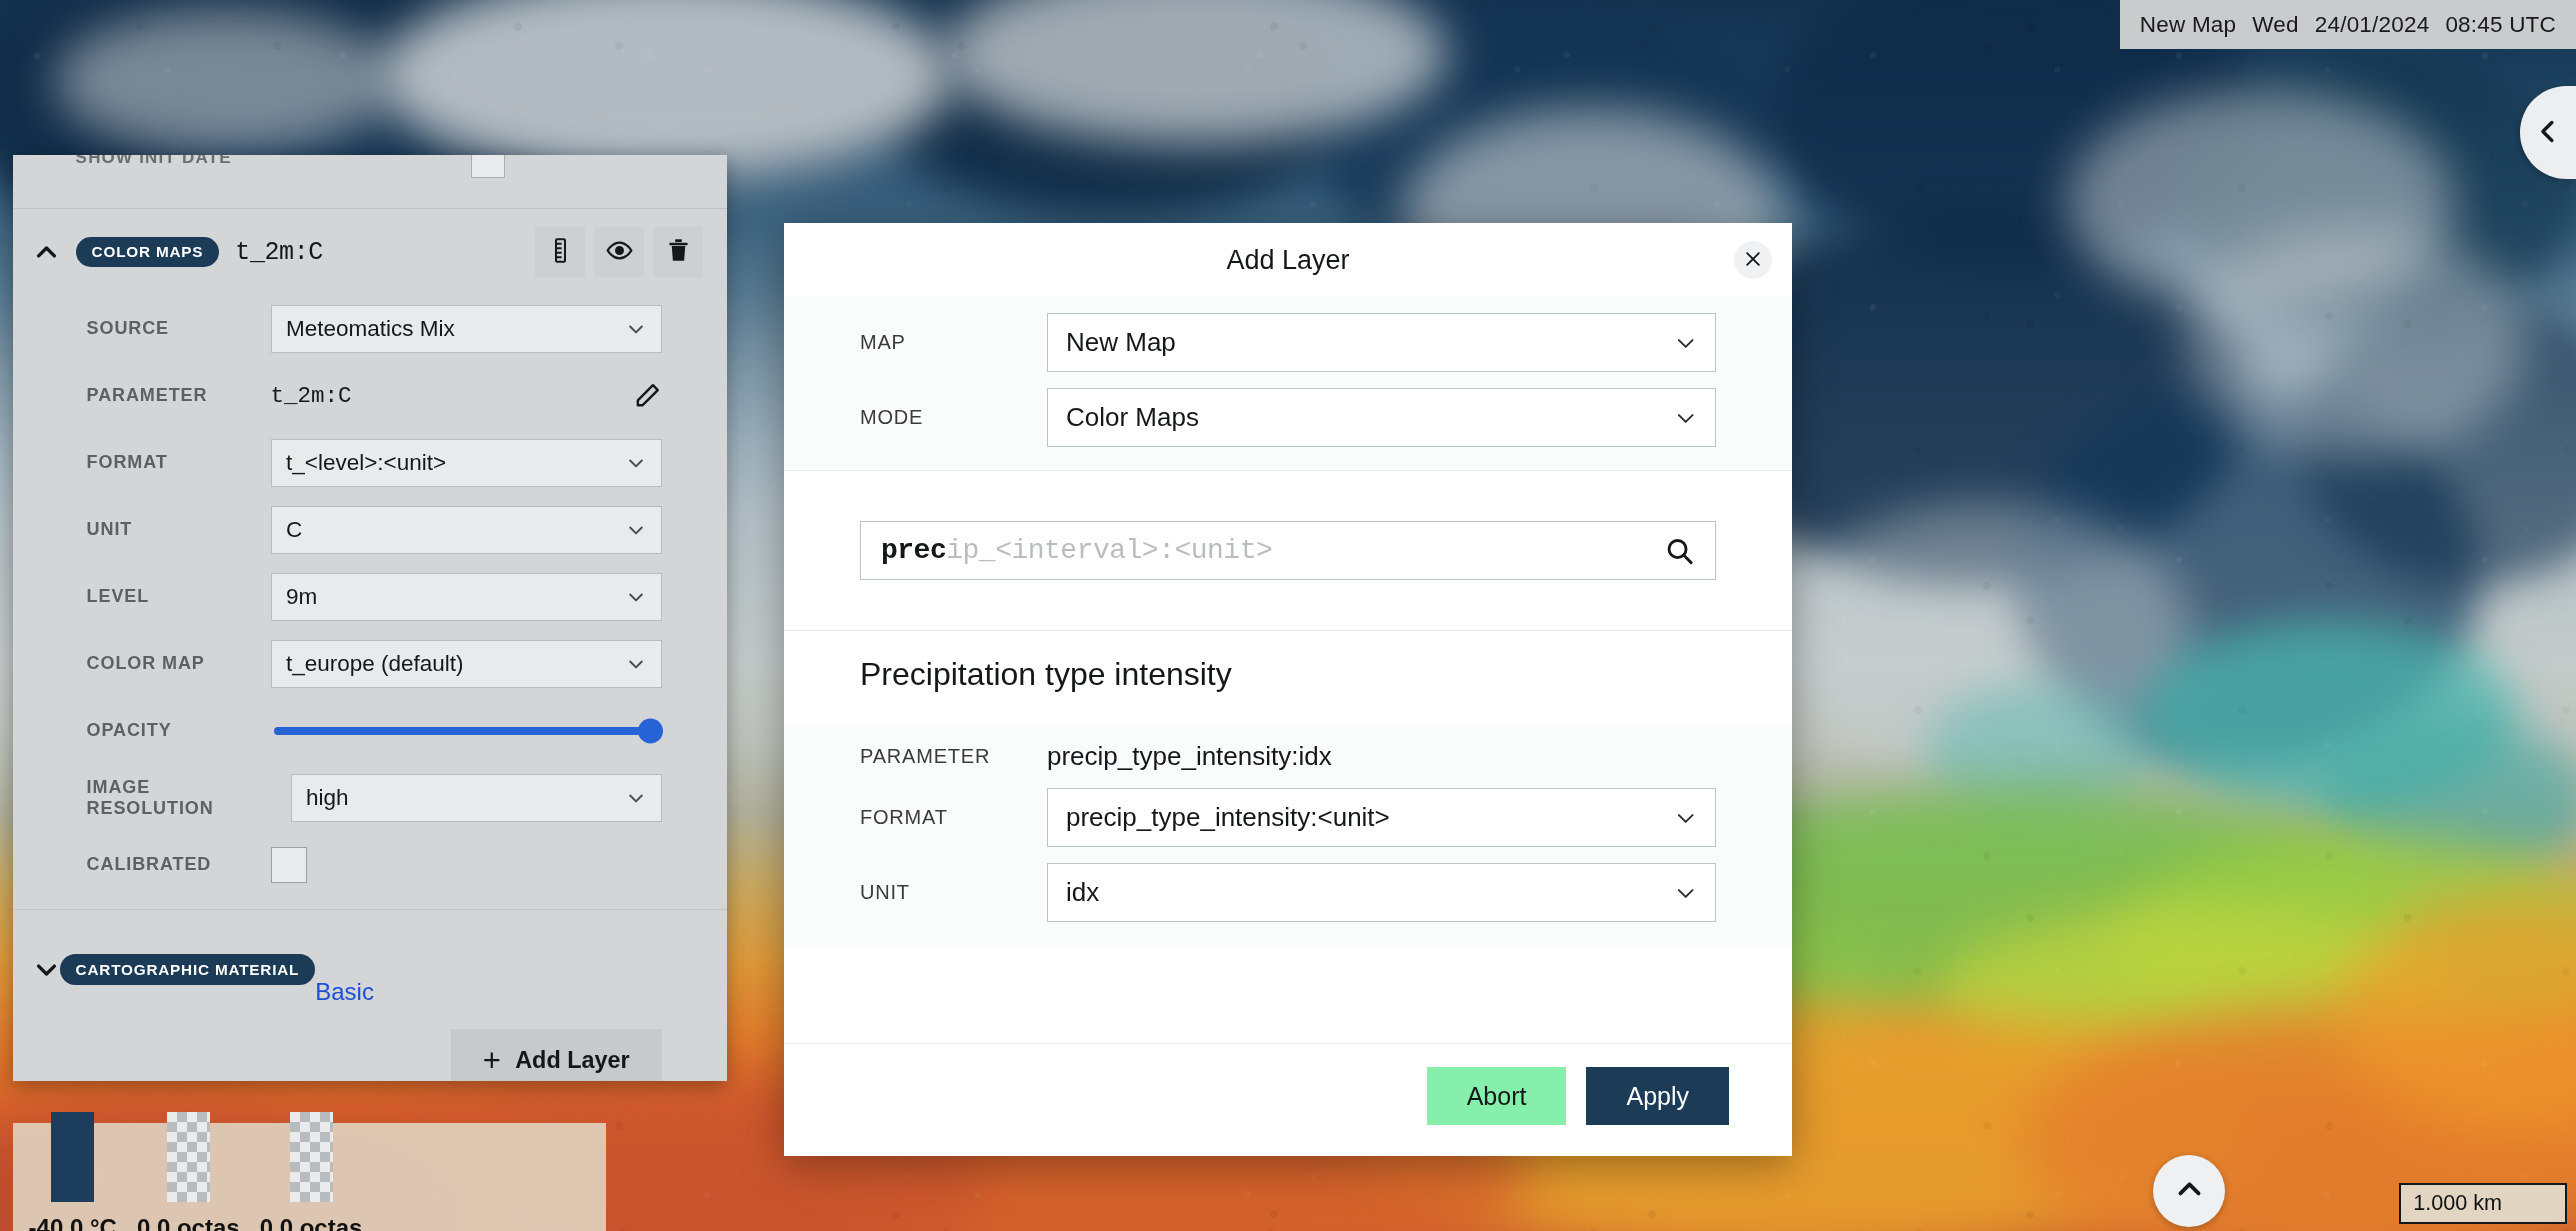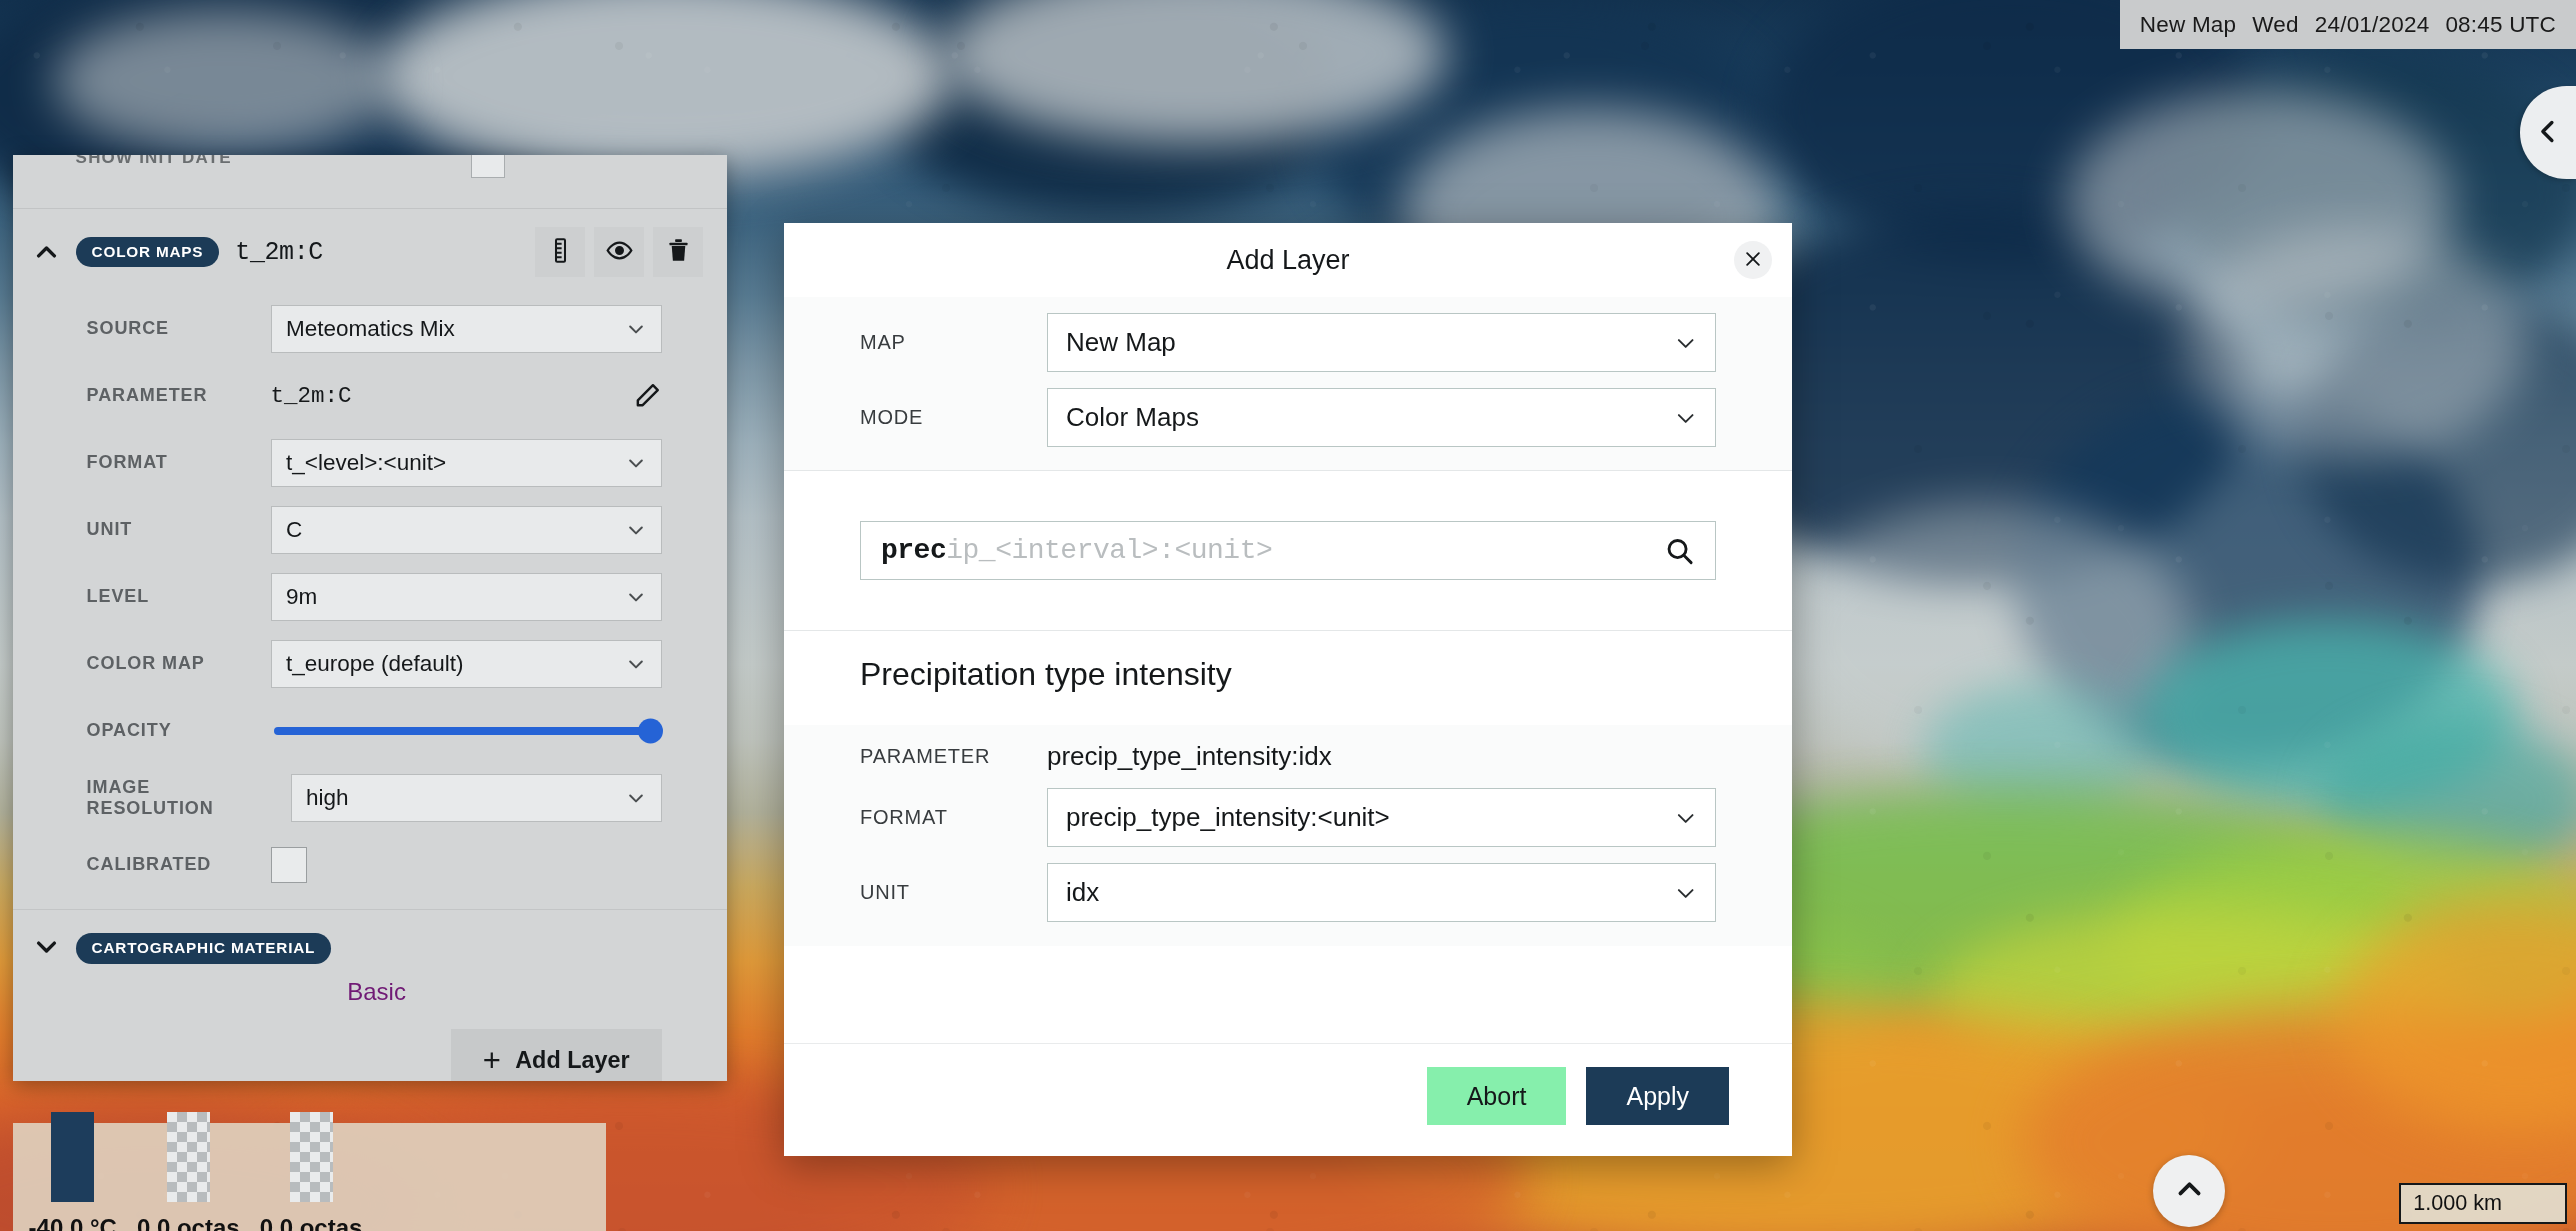--- a/index.html
+++ b/index.html
@@ -189,24 +189,24 @@
 
   .checkbox {
     width:36px; height:36px; border:1.8px solid #9a9ea0; background:#e9ebec;
     margin-left:184px; cursor:pointer;
   }
   .row.cbrow { padding-left:74px; }
 
   .divider { height:0.9px; background:#c3c5c6; margin:10.8px 0 0; }
 
   .carto-row {
-    display:flex; align-items:flex-start; gap:16px;
+    display:flex; align-items:center; gap:0;
     padding:23.4px 23.4px 23.4px 20px;
   }
-  .carto-val { font-size:24px; color:#701a75;margin-top:45px; }
+  .carto-val { font-size:24px; color:#1d4ed8;margin-top:45px; }
 
   .addlayer-wrap { padding:0 65px 31px; display:flex; justify-content:flex-end; }
   .addlayer {
     background:#c7c9ca; border:none;
     display:flex; align-items:center; gap:14.4px;
     padding:16px 32px;
     font-size:23.4px; color:#15181a; font-weight:600;
     cursor:pointer; font-family:inherit;
   }
   .addlayer .plus { font-size:31px; line-height:1; font-weight:400; }

